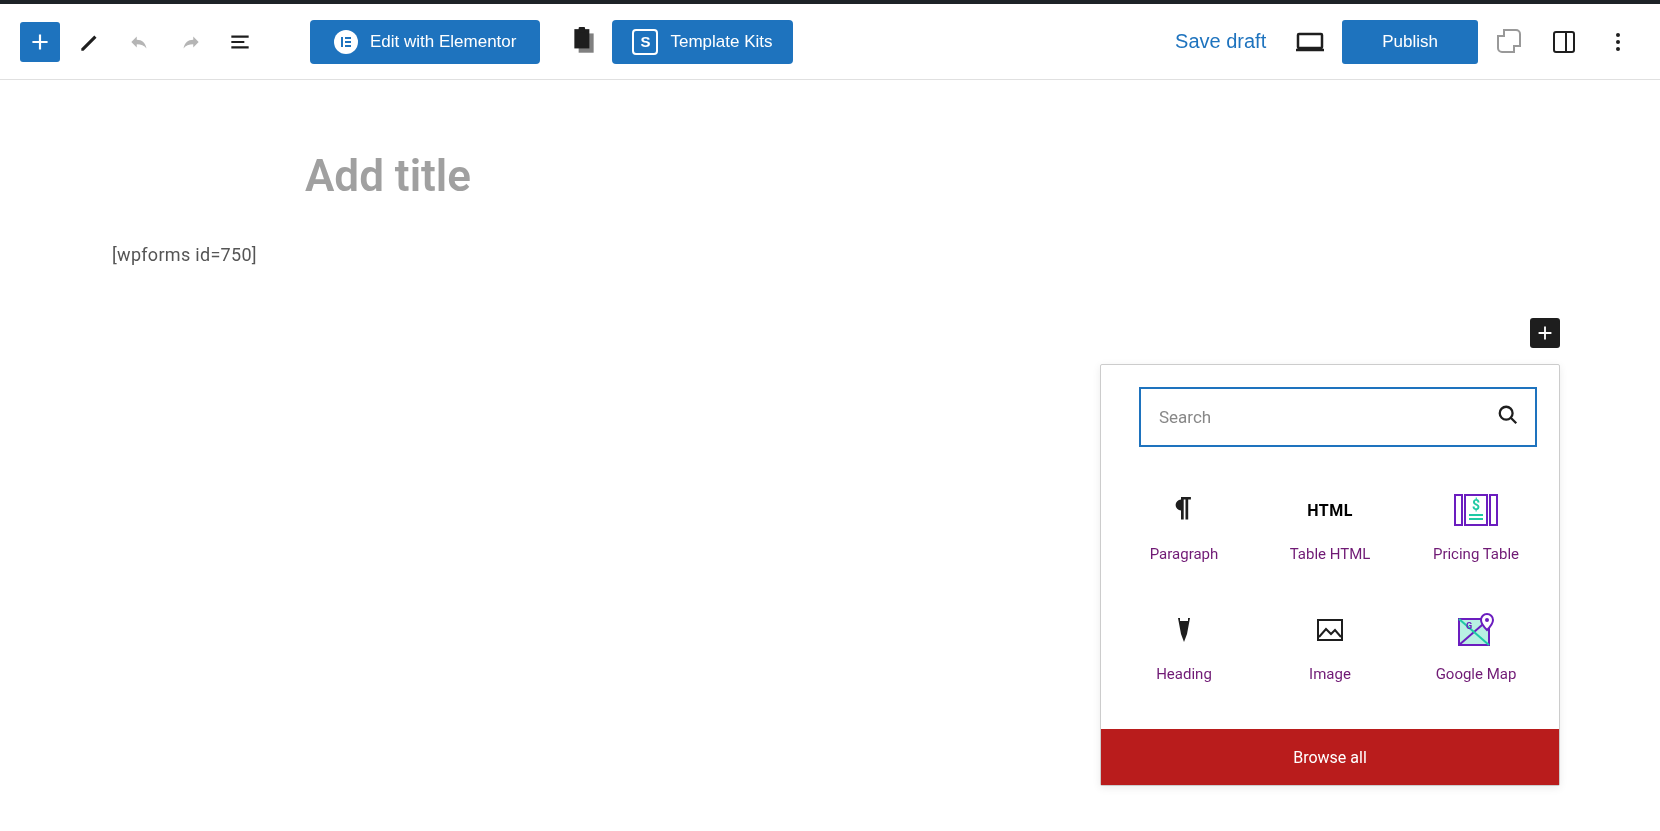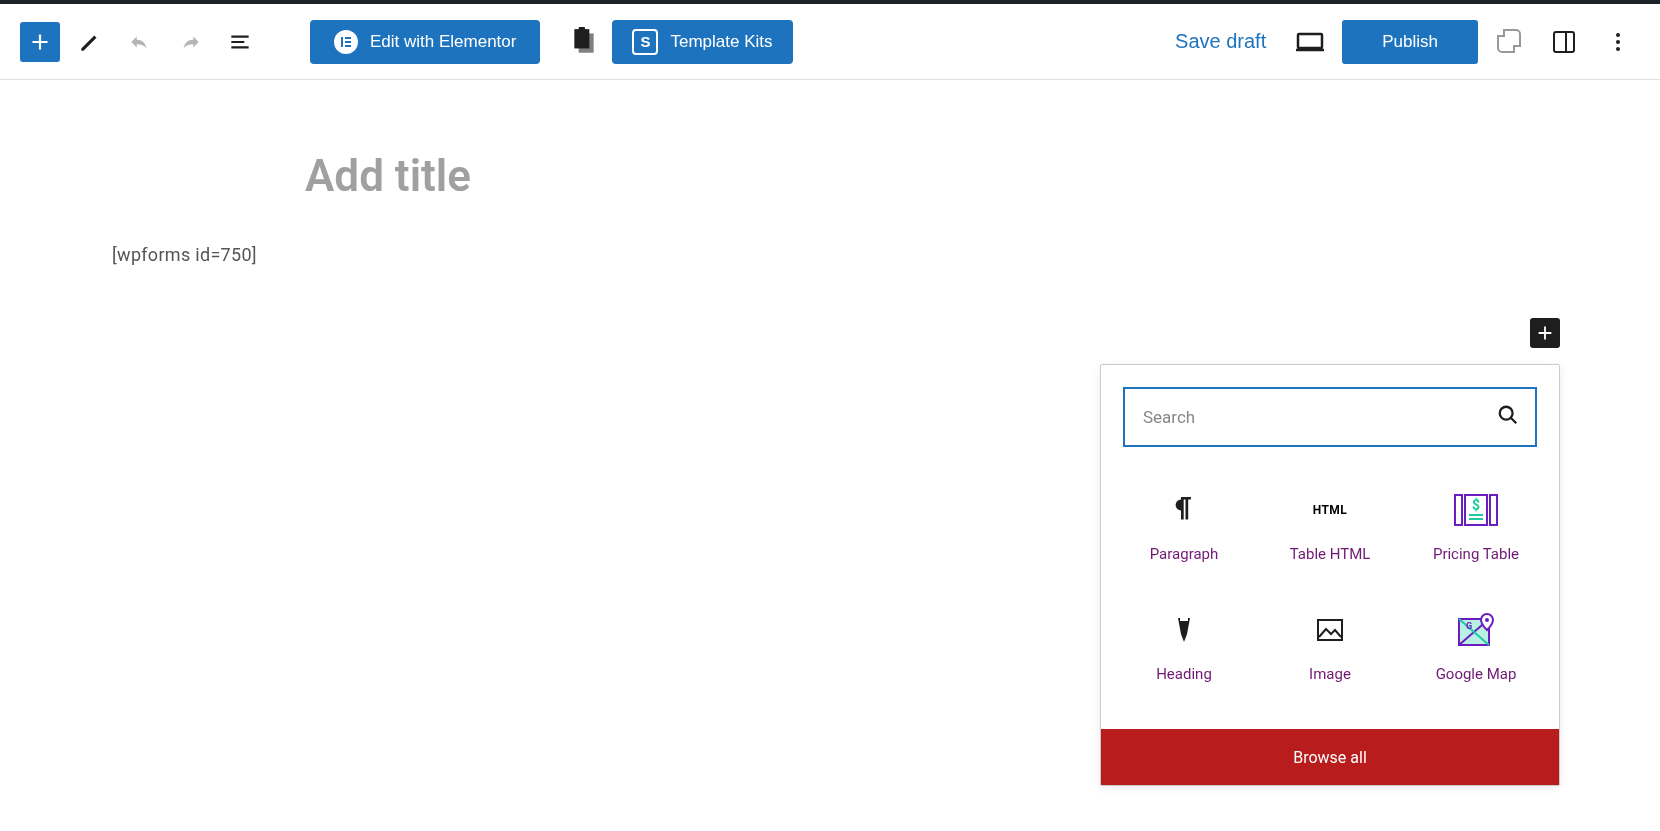--- a/index.html
+++ b/index.html
@@ -204,20 +204,21 @@
   border: 1px solid #ccc;
   border-radius: 2px;
   box-shadow: 0 2px 8px rgba(0,0,0,0.08);
 }
 .inserter-search {
   padding: 22px;
 }
 .search-wrap {
   position: relative;
   border: 2px solid #1e73be;
+  margin-left: 16px;
 }
 .search-input {
   width: 100%;
   height: 56px;
   padding: 0 50px 0 18px;
   border: none;
   font-size: 17px;
   outline: none;
   font-family: inherit;
 }
@@ -257,21 +258,21 @@
   color: #fff;
   text-align: center;
   height: 56px;
   display: flex;
   align-items: center;
   justify-content: center;
   font-size: 16px;
   cursor: pointer;
 }
 .html-text {
-  font-size: 12px;
+  font-size: 16px;
   font-weight: bold;
   letter-spacing: 0.5px;
 }
 </style>
 </head>
 <body>
 
 <div class="topbar-border"></div>
 
 <div class="toolbar">

